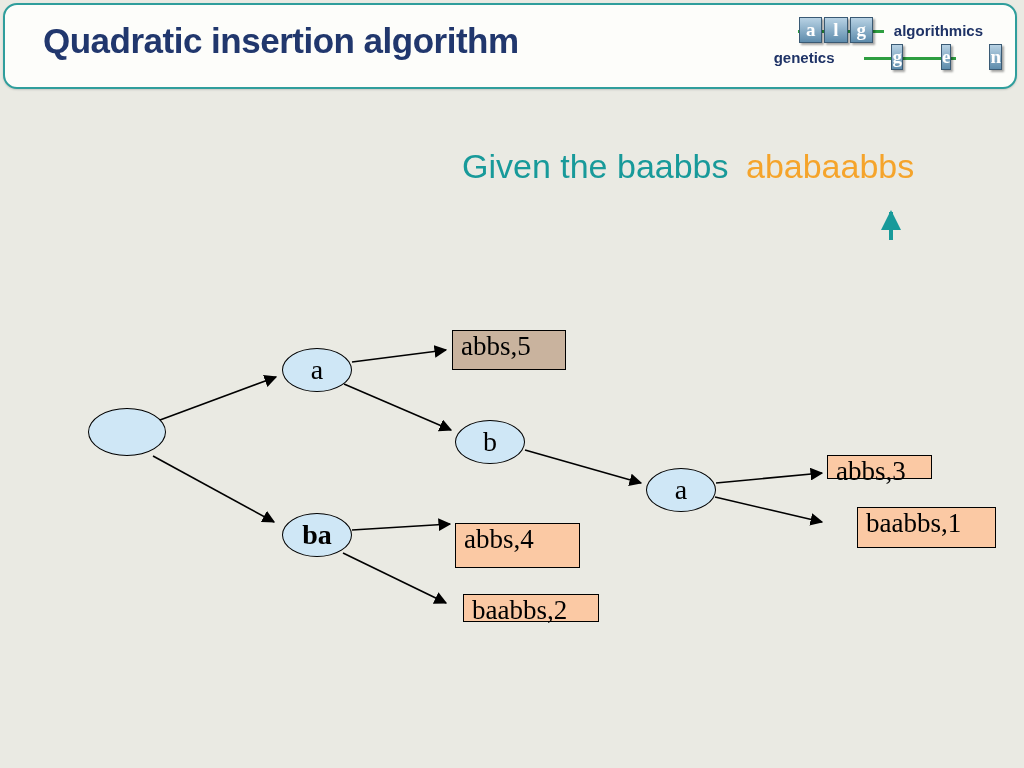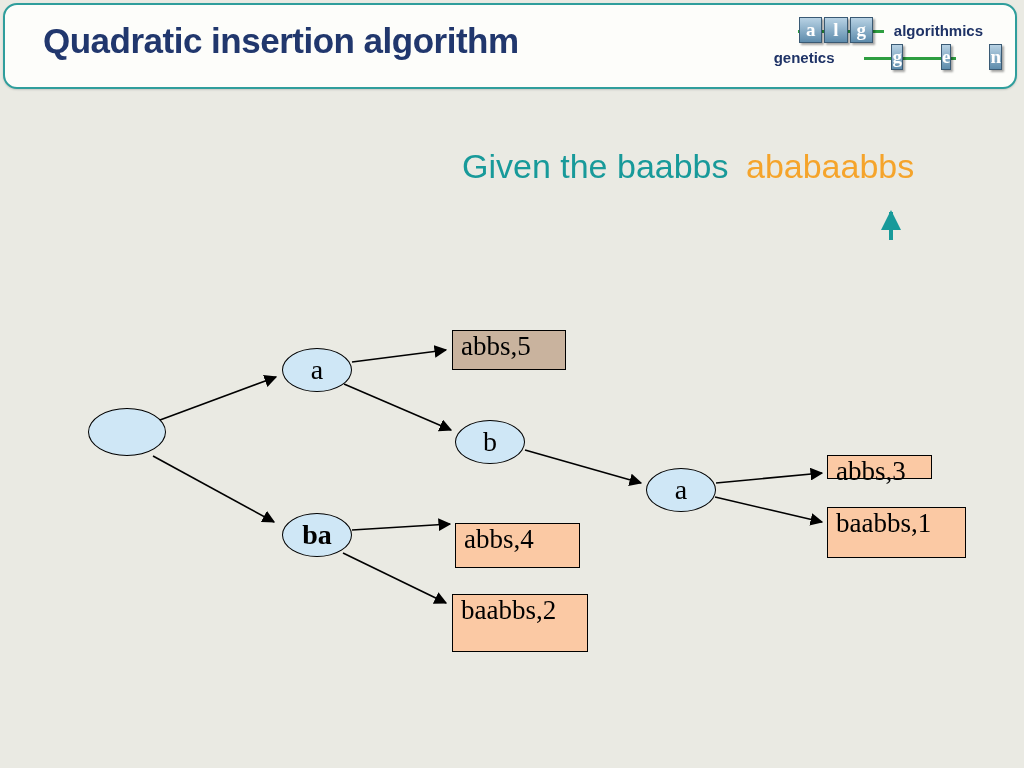--- a/index.html
+++ b/index.html
@@ -65,23 +65,23 @@
     display:flex; align-items:flex-start; padding-left:8px;
     background:#fbc9a4;
   }
   .leaf-gray {
     background-color:#c9b39e;
     background-image:radial-gradient(rgba(90,70,55,0.45) 18%, transparent 20%);
     background-size:4px 4px;
   }
   .leaf-abbs5   { left:452px; top:330px; width:114px; height:40px; }
   .leaf-abbs4   { left:455px; top:500px; width:125px; height:45px;margin-top:23px; }
-  .leaf-baabbs2 { left:452px; top:594px; width:136px; height:58px;padding-left:8px; }
+  .leaf-baabbs2 { left:463px; top:594px; width:136px; height:28px;padding-left:8px; }
   .leaf-abbs3   { left:827px; top:455px; width:105px; height:24px; }
-  .leaf-baabbs1 { left:827px; top:507px; width:139px; height:51px; }
+  .leaf-baabbs1 { left:857px; top:507px; width:139px; height:41px; }
 </style>
 </head>
 <body>
 
 <div class="slide">
 
   <div class="header-band">
     <div class="page-title">Quadratic insertion algorithm</div>
 
     <div class="logo">

